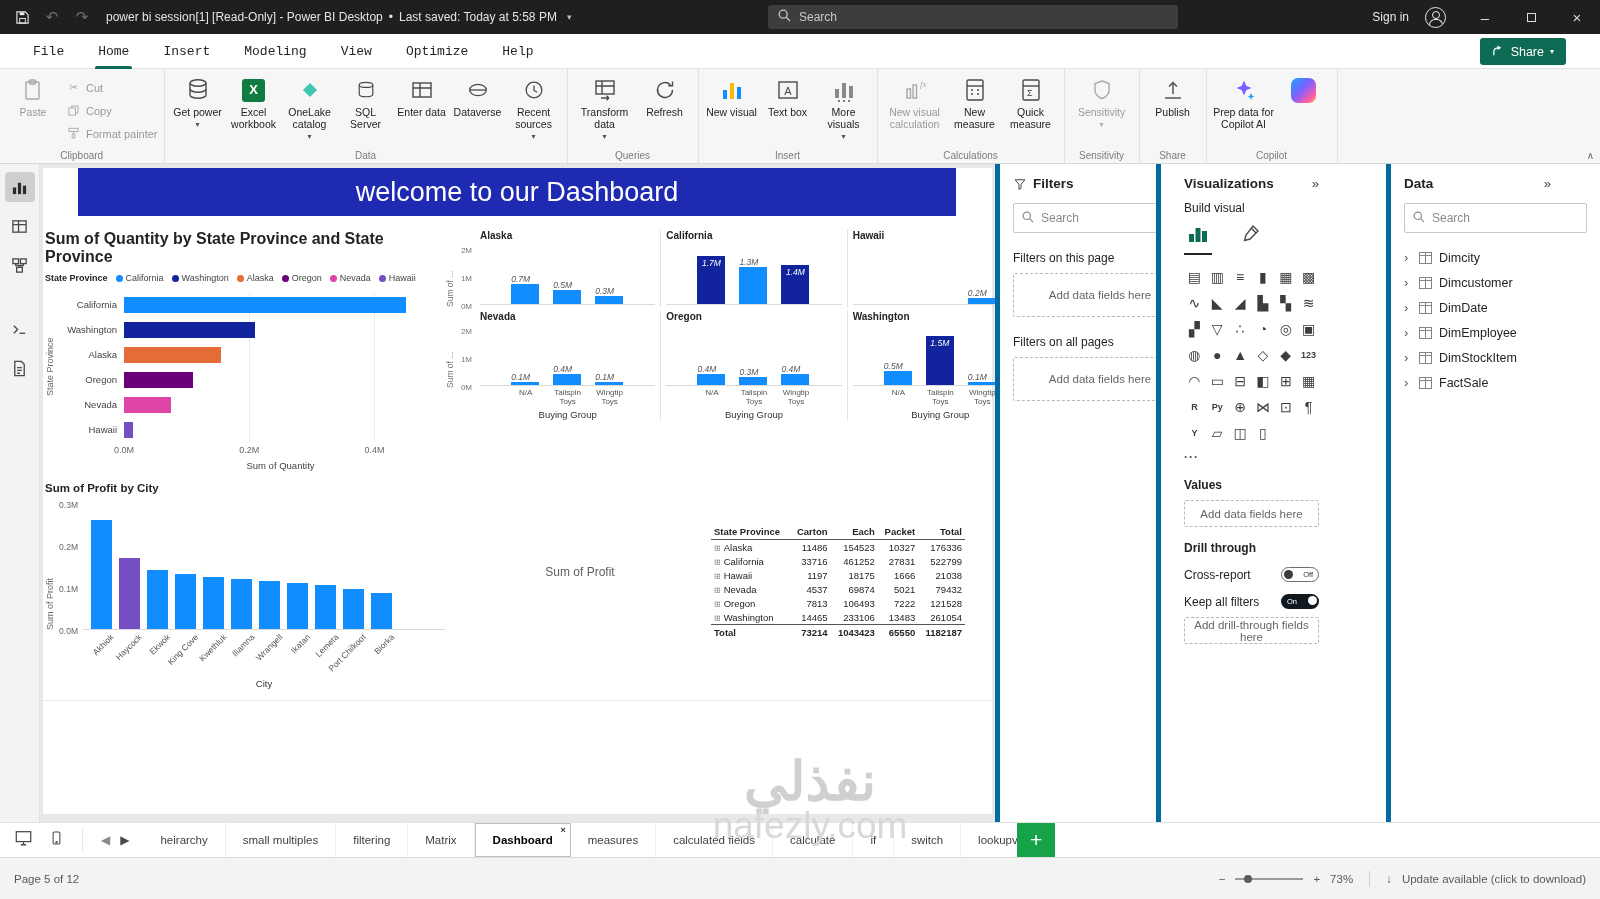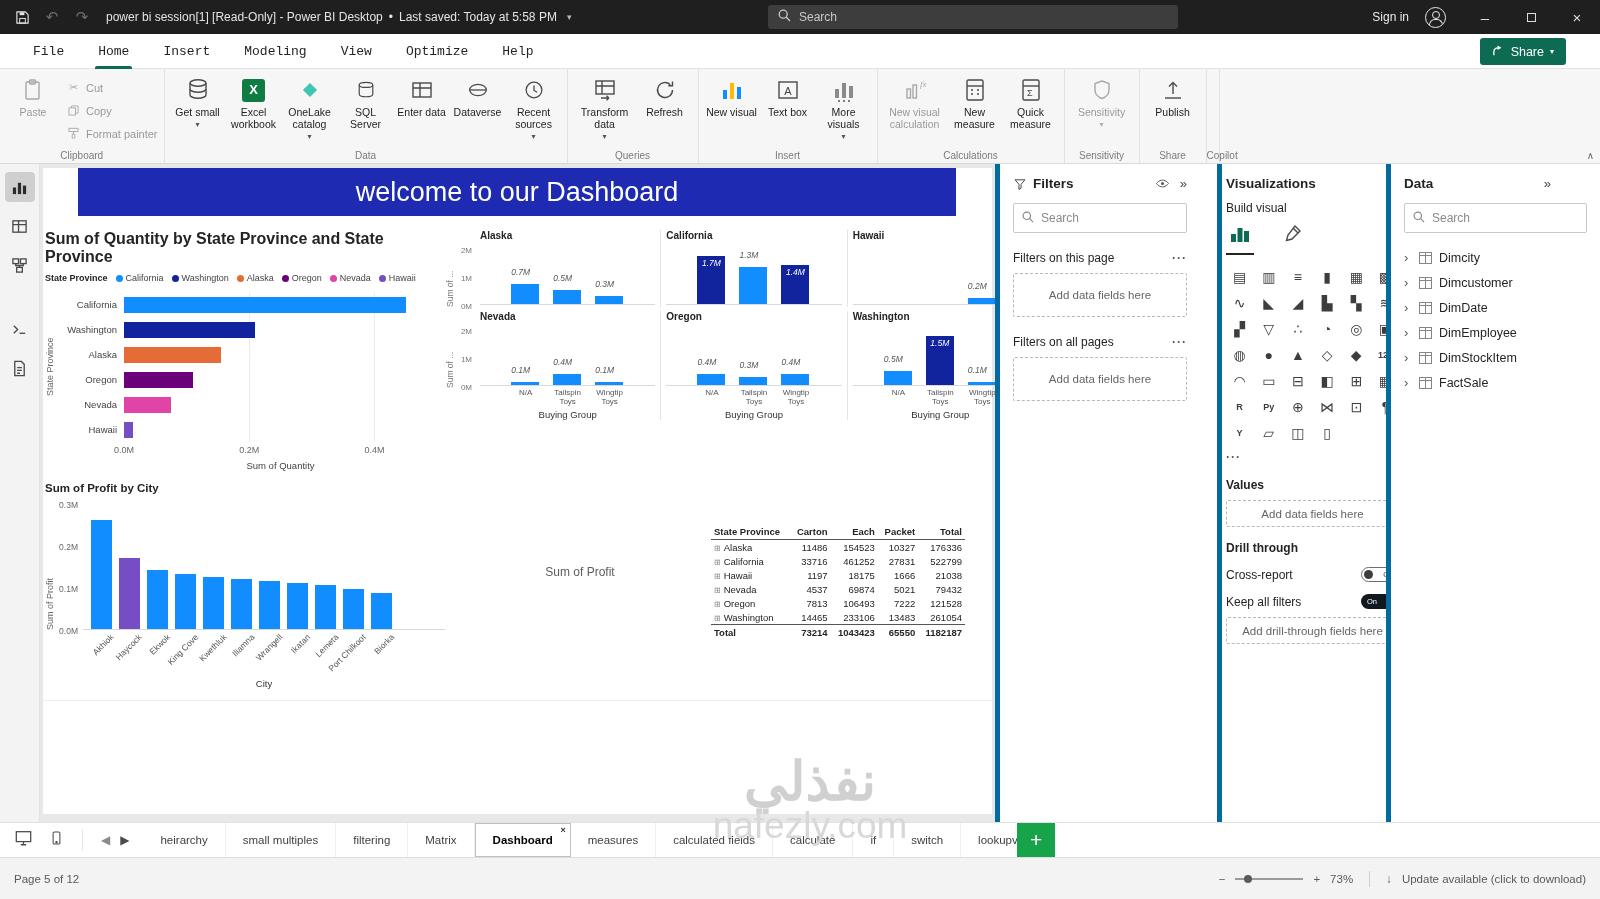--- a/index.html
+++ b/index.html
@@ -86,21 +86,21 @@
 .sm-ylab{writing-mode:vertical-rl;transform:rotate(180deg);font-size:8.5px;color:#777;height:62px;margin-top:15px;}
 .sm-ticks{position:relative;width:20px;margin-top:15px;height:62px;font-size:8px;color:#777;}
 .sm-ticks div{position:absolute;right:3px;}
 .sm-panel{flex:1;padding:0 5px;}
 .sm-panel.sep{border-left:1px solid #e4e4e4;}
 .sm-name{font-size:10px;font-weight:bold;margin-bottom:2px;}
 .sm-plot{height:62px;display:flex;align-items:flex-end;justify-content:center;gap:13px;border-bottom:1px solid #d9d9d9;}
 .sm-col{width:29px;display:flex;flex-direction:column;align-items:flex-start;justify-content:flex-end;height:100%;font-style:italic;}
 .sm-bar{width:28px;background:#118DFF;position:relative;}
 .sm-bar.hl{background:#12239E;}
-.sm-vlab{font-size:8.5px;color:#555;margin-bottom:7px;white-space:nowrap;}
+.sm-vlab{font-size:8.5px;color:#555;margin-bottom:0;white-space:nowrap;}
 .sm-vlab.in{position:absolute;top:2px;left:-4px;right:-4px;text-align:center;color:#fff;margin:0;}
 .sm-cats{display:flex;justify-content:center;gap:13px;margin-top:2px;}
 .sm-cat{width:29px;text-align:center;font-size:8px;color:#555;line-height:1.15;}
 .sm-xlab{text-align:center;font-size:9.5px;color:#333;margin-top:3px;}
 
 
 .c3{position:absolute;left:2px;top:314px;width:400px;height:218px;}
 .c3-title{font-size:11.5px;font-weight:bold;margin-bottom:4px;}
 .c3-flex{display:flex;}
 .c3-ylab{writing-mode:vertical-rl;transform:rotate(180deg);font-size:9px;color:#666;height:126px;margin-top:6px;display:flex;align-items:center;}
@@ -129,21 +129,21 @@
 .exp{color:#888;font-size:8px;margin-right:3px;}
 
 
 .wm{position:absolute;left:640px;top:750px;width:340px;text-align:center;z-index:40;pointer-events:none;}
 .wm-ar{font-size:54px;font-weight:bold;color:#d0d0d0;}
 .wm-en{font-size:37px;color:#d8d8d8;margin-top:-8px;}
 
 
 .panel{position:absolute;top:164px;bottom:77px;background:#fff;border-left:5px solid #0369a1;}
 .filters-panel{left:995px;width:205px;padding:12px 13px;}
-.viz-panel{left:1217px;width:186px;padding:12px 4px;}
+.viz-panel{left:1156px;width:186px;padding:12px 23px;}
 .data-panel{left:1386px;right:0;padding:12px 13px;}
 .phead{display:flex;align-items:center;font-size:13.5px;font-weight:bold;color:#252423;}
 .phead .sp{flex:1;}
 .pico{color:#555;margin-left:10px;display:flex;align-items:center;}
 .chev2{font-size:13px;color:#444;font-weight:normal;}
 .searchbox{margin-top:12px;height:30px;border:1px solid #c8c8c8;border-radius:2px;display:flex;align-items:center;gap:7px;padding:0 8px;color:#8a8a8a;font-size:12px;}
 .sect{display:flex;align-items:center;margin-top:18px;font-size:12px;}
 .dots{margin-left:auto;color:#555;letter-spacing:1px;font-weight:bold;}
 .addbox{margin-top:8px;border:1px dashed #b8b8b8;border-radius:2px;height:44px;display:flex;align-items:center;justify-content:center;color:#666;font-size:11.5px;text-align:center;padding:0 6px;}
 .addbox.slim{height:27px;}
@@ -291,21 +291,21 @@
   <div class="rgroup">
     <div class="rbody">
       <div class="rbtn">
         <span class="ric">
             <svg class="oic" width="26" height="26" viewBox="0 0 26 26">
               <ellipse cx="13" cy="6" rx="8" ry="3.2"></ellipse>
               <path d="M5 6v12c0 1.8 3.6 3.2 8 3.2s8-1.4 8-3.2V6"></path>
               <path d="M5 12c0 1.8 3.6 3.2 8 3.2s8-1.4 8-3.2"></path>
             </svg>
           </span>
-        <span>Get small</span>
+        <span>Get power</span>
           <span class="rcaret">▾</span>
       </div>
       <div class="rbtn">
         <span class="ric">
             <span class="xlicon">X</span>
           </span>
         <span>Excel workbook</span>
       </div>
       <div class="rbtn">
         <span class="ric">
@@ -483,20 +483,36 @@
               <path d="M4 20h16"></path>
             </svg>
           </span>
         <span>Publish</span>
       </div>
     </div>
     <div class="rname">Share</div>
   </div>
 
   <div class="rgroup">
+    <div class="rbody">
+      <div class="rbtn wide">
+        <span class="ric">
+            <svg width="24" height="24" viewBox="0 0 24 24">
+              <path d="M12 2.5l2.2 5.3 5.3 2.2-5.3 2.2L12 17.5l-2.2-5.3-5.3-2.2 5.3-2.2z" fill="#7b61ff"></path>
+              <path d="M19 15l1 2.4 2.4 1-2.4 1-1 2.4-1-2.4-2.4-1 2.4-1z" fill="#19a0ff"></path>
+            </svg>
+          </span>
+        <span>Prep data for Copilot AI</span>
+      </div>
+      <div class="rbtn">
+        <span class="ric">
+            <span class="copilot-logo"></span>
+          </span>
+      </div>
+    </div>
     <div class="rname">Copilot</div>
   </div>
 
   <div class="ribbon-collapse">∧</div>
 </div>
 
 <div class="leftrail">
   <div class="lr-item active">
       <svg width="17" height="17" viewBox="0 0 18 18">
         <rect x="2" y="9" width="3.4" height="7" fill="#2b2b2b"></rect>

